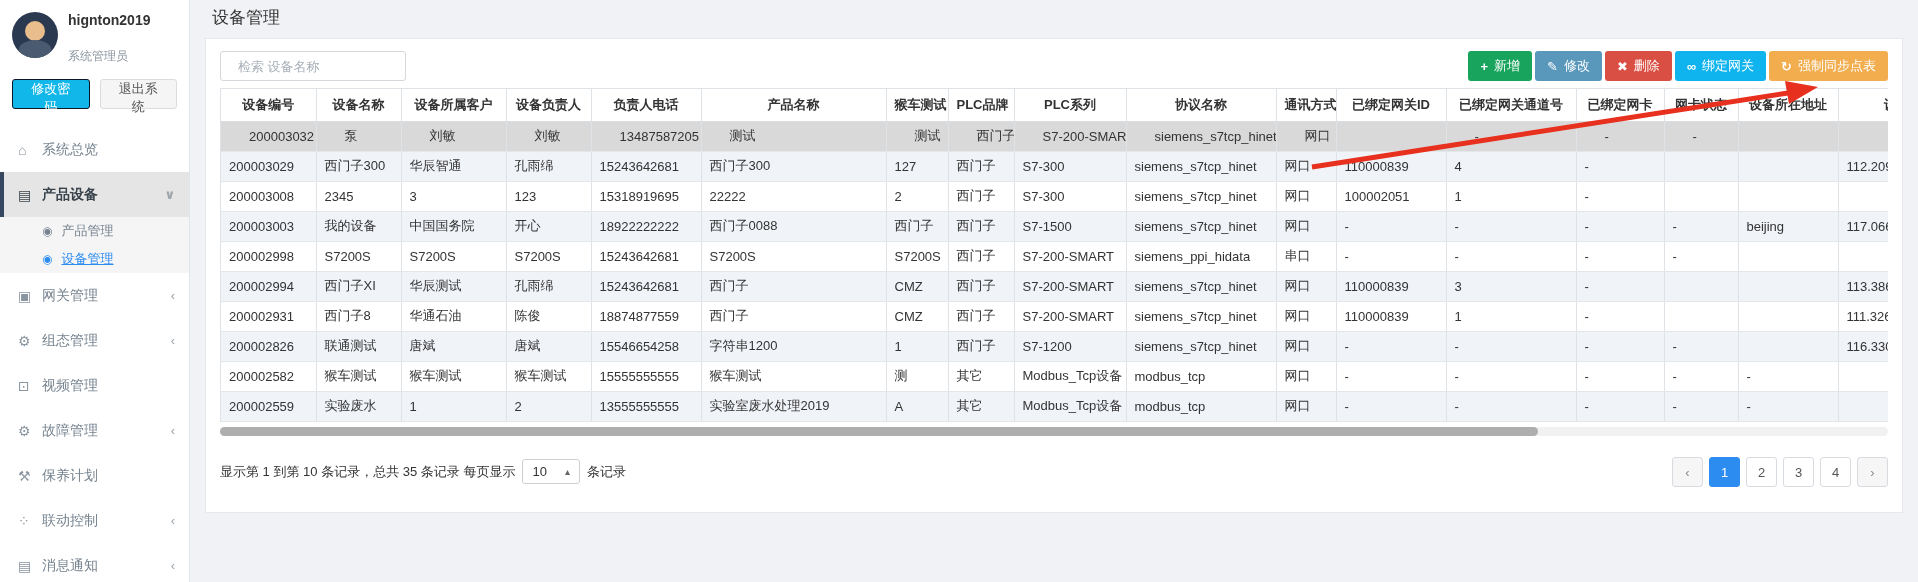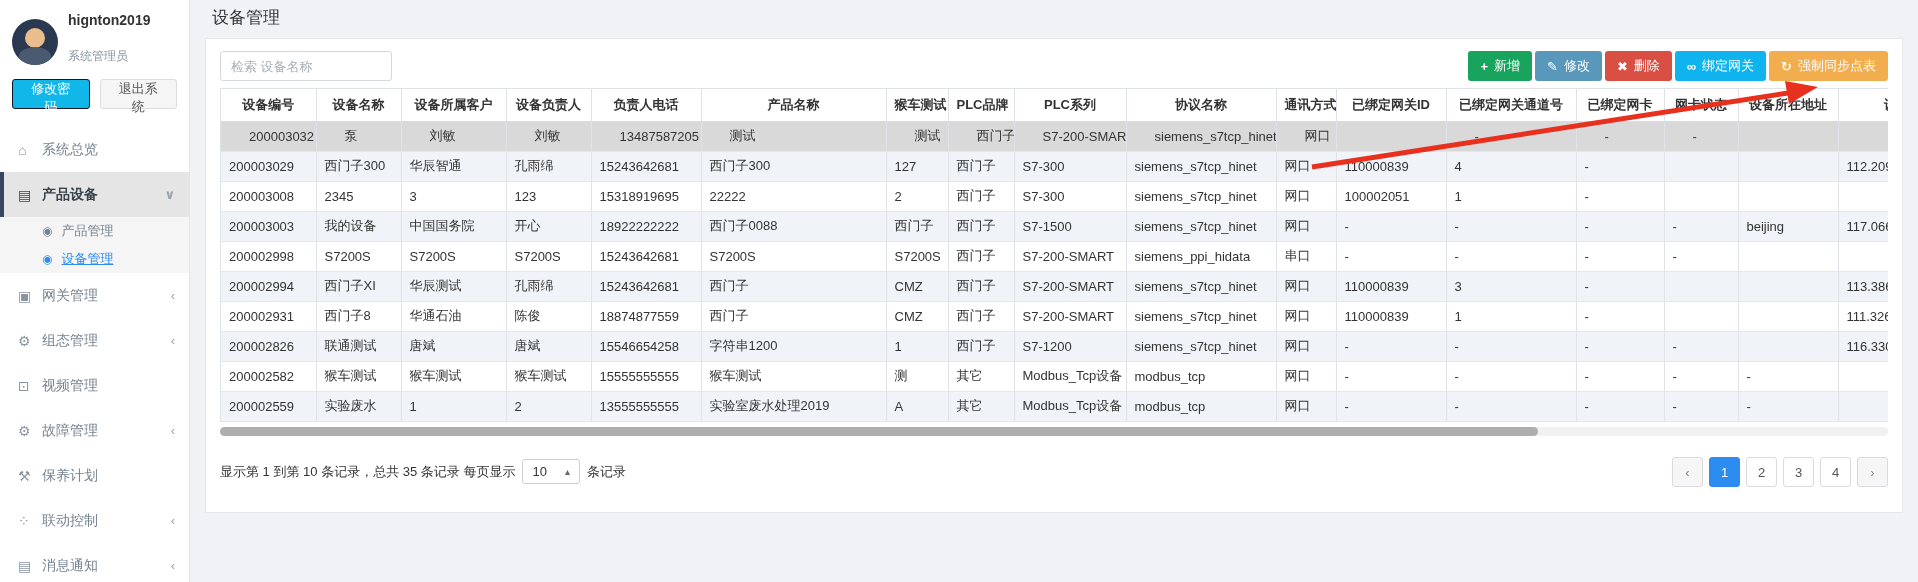--- a/index.html
+++ b/index.html
@@ -6,21 +6,21 @@
   body{
     width:1918px;height:582px;overflow:hidden;
     font-family:"Liberation Sans","DejaVu Sans",sans-serif;
     background:#f0f2f5;color:#333;font-size:13px;
   }
   .app{display:flex;width:1918px;height:582px;}
 
   
   .sidebar{width:190px;min-width:190px;height:582px;background:#fff;border-right:1px solid #e2e5e8;box-sizing:border-box;}
   .user-panel{padding:12px 12px 4px 12px;}
-  .user-row{display:flex;align-items:flex-end;gap:10px;}
+  .user-row{display:flex;align-items:flex-start;gap:10px;}
   .avatar{width:46px;height:46px;border-radius:50%;background:#2b3950;position:relative;overflow:hidden;flex:none;}
   .avatar::before{content:"";position:absolute;left:13px;top:9px;width:20px;height:20px;border-radius:50%;background:#e9bd8c;}
   .avatar::after{content:"";position:absolute;left:7px;top:28px;width:32px;height:18px;border-radius:50% 50% 0 0;background:#4a5a70;}
   .user-name{font-size:14px;font-weight:bold;color:#333;}
   .user-role{font-size:12px;color:#8a95a0;margin-top:20px;}
   .user-actions{display:flex;gap:10px;margin-top:14px;}
   .btn-cyan{background:#12b7ea;color:#fff;border:1px solid #0f172a;height:30px;padding:0 12px;border-radius:3px;font-size:13px;cursor:pointer;}
   .btn-plain{background:#f5f5f5;color:#555;border:1px solid #dcdcdc;height:30px;padding:0 12px;border-radius:3px;font-size:13px;cursor:pointer;}
 
   .menu{margin-top:14px;}
@@ -35,21 +35,21 @@
   .submenu-item .dot{margin-right:9px;font-size:12px;}
   .submenu-item.active{color:#2d8cf0;}
   .submenu-item.active .sm-label{text-decoration:underline;}
 
   
   .main{flex:1;position:relative;overflow:hidden;}
   .page-title{height:36px;line-height:36px;padding-left:22px;font-size:17px;color:#333;}
   .card{margin:2px 15px 0 15px;background:#fff;border:1px solid #e6e9ec;padding:12px 14px;box-sizing:border-box;}
 
   .toolbar{display:flex;align-items:center;margin-bottom:7px;}
-  .search-input{width:150px;height:28px;border:1px solid #d5d8dc;border-radius:3px;padding:0 10px;font-size:13px;color:#333;outline:none;font-family:inherit;}
+  .search-input{width:150px;height:28px;border:1px solid #d5d8dc;border-radius:3px;padding:0 17px;font-size:13px;color:#333;outline:none;font-family:inherit;}
   .search-input::placeholder{color:#a7afb8;}
   .btn-group{margin-left:auto;display:flex;gap:3px;}
   .tb-btn{height:30px;border:none;border-radius:3px;color:#fff;font-size:13px;padding:0 12px;display:flex;align-items:center;gap:6px;cursor:pointer;font-family:inherit;}
   .tb-btn .tb-icon{font-size:13px;font-weight:bold;}
 
   .table-wrap{overflow:hidden;border-top:1px solid #dfe3e7;border-left:1px solid #dfe3e7;}
   table{border-collapse:collapse;table-layout:fixed;}
   th,td{border-right:1px solid #dfe3e7;border-bottom:1px solid #e4e7ea;padding:0 8px;font-size:13px;white-space:nowrap;overflow:hidden;box-sizing:border-box;}
   th{height:32px;font-weight:bold;text-align:center;color:#333;background:#fff;border-bottom:1px solid #d9dde1;}
   td{height:30px;color:#333;text-align:left;}

